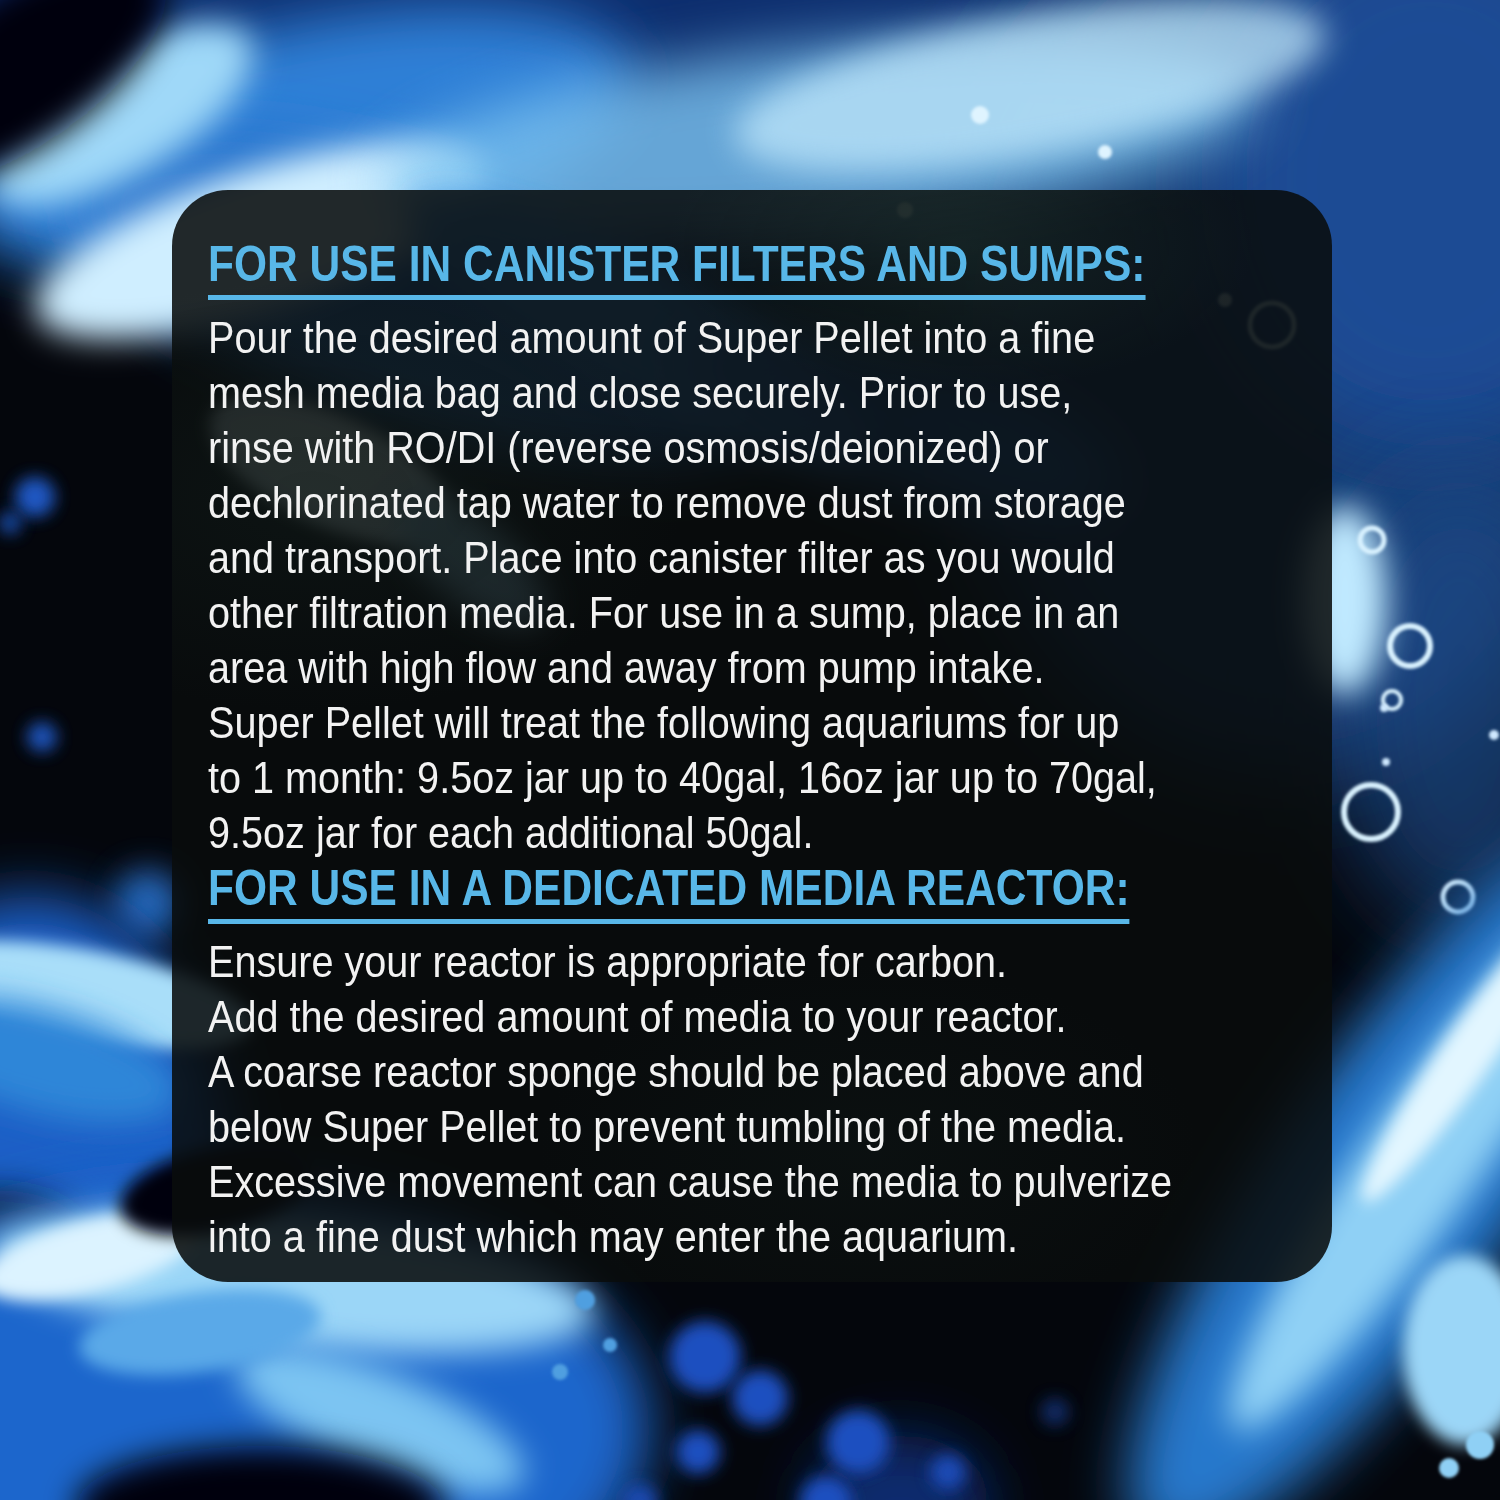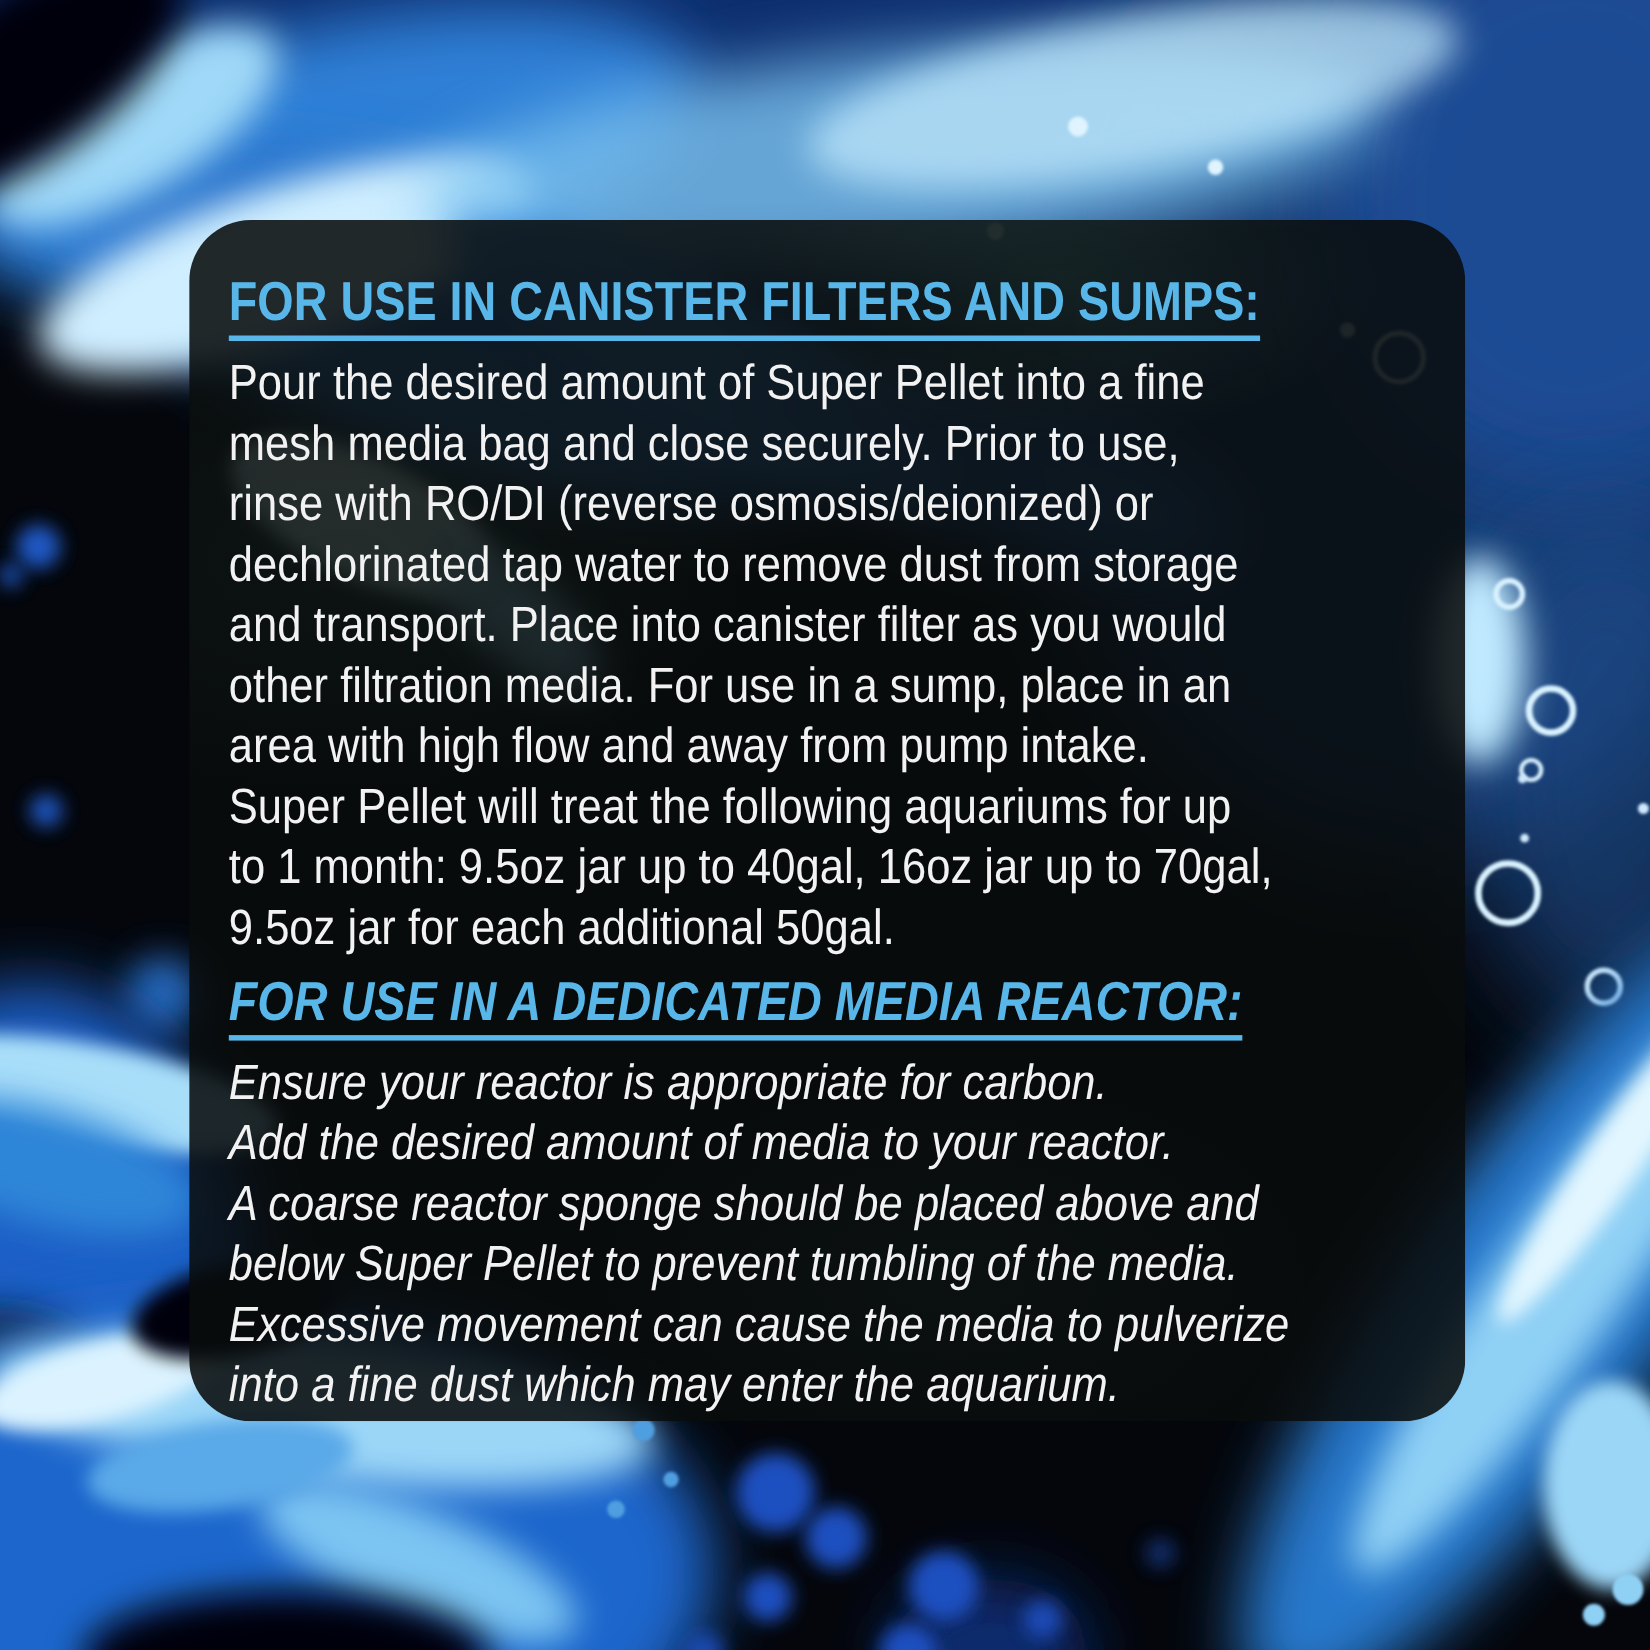--- a/index.html
+++ b/index.html
@@ -6,21 +6,21 @@
   .stage {
     position:relative;
     width:1500px; height:1500px;
     overflow:hidden;
     background: var(--background-base, #04060c);
     font-family:"Liberation Sans","DejaVu Sans",sans-serif;
   }
   .bg { position:absolute; inset:0; display:block; }
   .panel {
     position:absolute;
-    left:172px; top:200px;
+    left:172px; top:190px;
     width:1160px; height:1092px;
     box-sizing:border-box;
     padding:46px 20px 0 36px;
     border-radius:56px;
     overflow:hidden;
     background:
       radial-gradient(ellipse 420px 210px at 68% 5%, rgba(44,74,62,0.28), transparent 70%),
       radial-gradient(ellipse 520px 300px at 12% 28%, rgba(32,54,48,0.20), transparent 72%),
       radial-gradient(ellipse 460px 260px at 60% 88%, rgba(26,44,40,0.16), transparent 72%),
       var(--panel-bg, rgba(9,12,12,0.88));
@@ -35,21 +35,21 @@
     color: var(--heading-accent, #58b7e8);
     border-bottom:5px solid var(--heading-accent, #58b7e8);
     padding-bottom:3px;
   }
   .body {
     margin-top:10px;
     font-size:45px; line-height:55px;
     color: var(--body-text, #f2f2f2);
     white-space:pre-line;
   }
-  .section-reactor { margin-top:12px;font-style:italic; }
+  .section-reactor { margin-top:0; }
 </style>
 </head>
 <body>
 
 <div class="stage">
 
   <svg class="bg" width="1500" height="1500" viewBox="0 0 1500 1500" aria-hidden="true">
     <defs>
       <filter id="b2" x="-50%" y="-50%" width="200%" height="200%">
           <feGaussianBlur stdDeviation="1.5"></feGaussianBlur>

